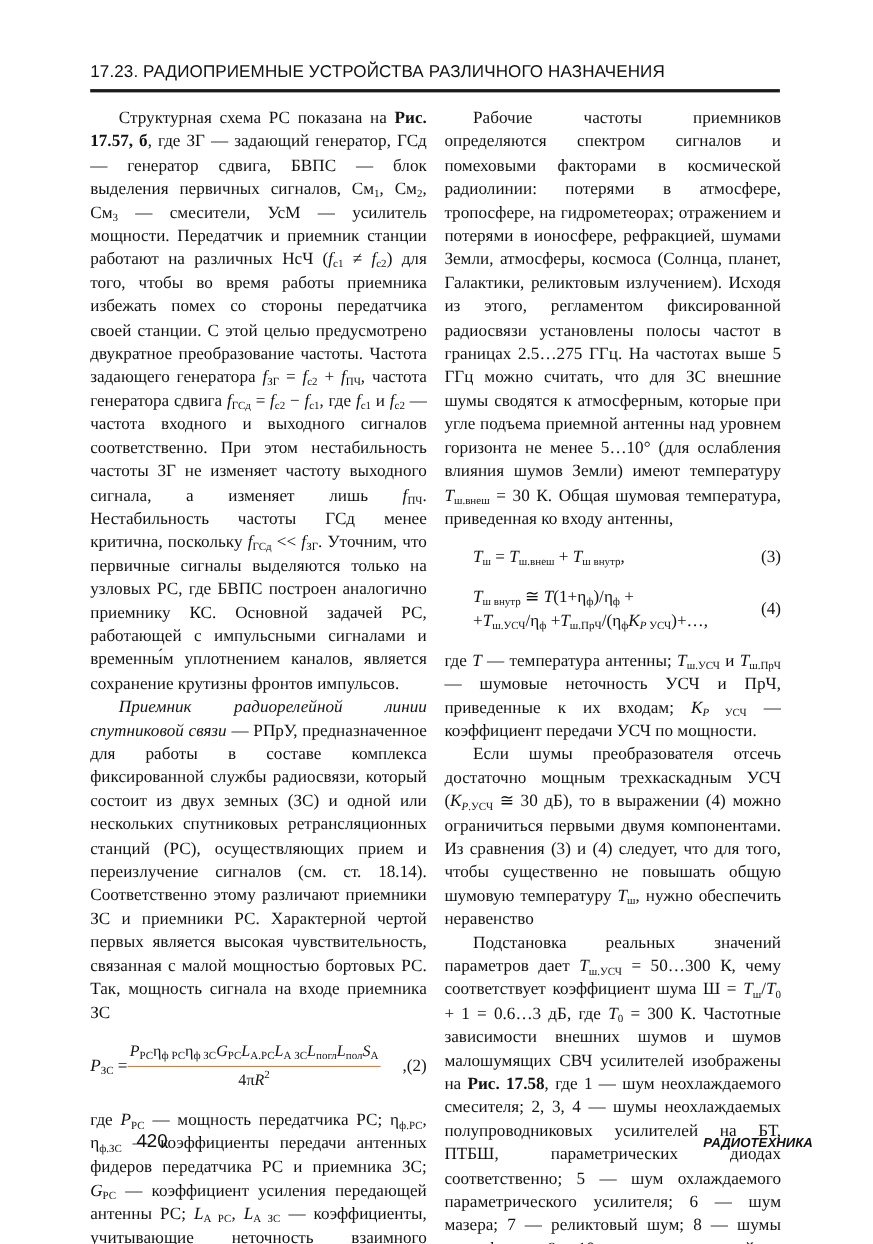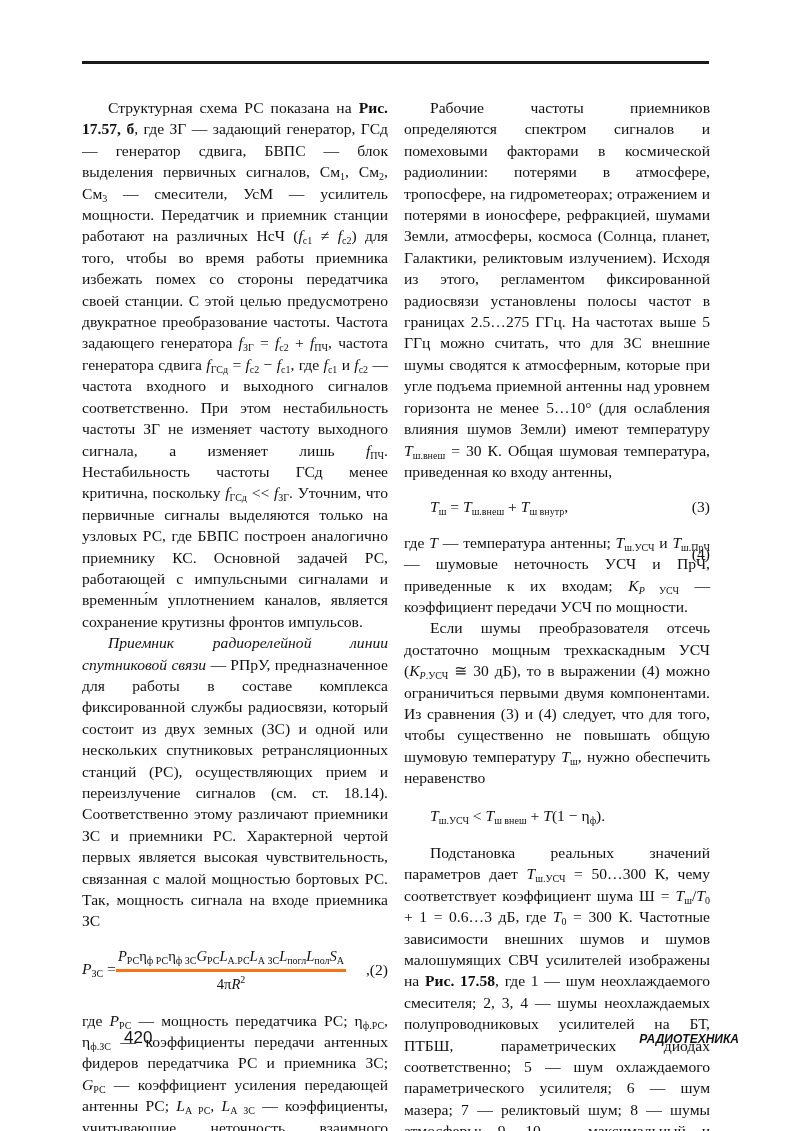--- a/index.html
+++ b/index.html
@@ -15,32 +15,33 @@
   .col-right { left: 404px; }
   p { margin: 0; text-indent: 26px; }
   p.noindent { text-indent: 0; }
   .b { font-weight: bold; }
   .i { font-style: italic; }
   sub { font-size: 10px; vertical-align: -3px; line-height: 0; }
   sup { font-size: 10px; line-height: 0; }
   .eq { position: relative; margin: 14px 0 14px 0; text-indent: 0; white-space: nowrap; }
   .eq-num { position: absolute; right: 0; }
   .frac { display: inline-block; vertical-align: middle; text-align: center; }
-  .frac .num { display: block; border-bottom: 3px solid #f97316; padding: 0 2px 2px; font-size: 14.6px; }
+  .frac .num { display: block; border-bottom: 1px solid #f97316; padding: 0 2px 2px; font-size: 14.6px; }
   .frac .den { display: block; padding-top: 2px; font-size: 14.6px; }
   .eq4 { line-height: 22px; }
   .footer { position: absolute; left: 82px; top: 1028px; width: 627px; height: 24px;
             font-family: "Liberation Sans", sans-serif; margin-left: 42px; }
   .page-number { position: absolute; left: 0; top: 0; font-size: 17px; }
   .book-title { position: absolute; right: 12px; top: 4px; font-size: 12px; font-style: italic; font-weight: bold; }
 </style>
 </head>
 <body>
 
 <div class="header">
+  <div class="header-title">17.23. РАДИОПРИЕМНЫЕ УСТРОЙСТВА РАЗЛИЧНОГО НАЗНАЧЕНИЯ</div>
   <div class="header-rule"></div>
 </div>
 
 <div class="col col-left">
   <p><span>Структурная схема РС показана на </span><span class="b">Рис. 17.57, б</span><span>, где ЗГ — задающий генератор, ГСд — генератор сдвига, БВПС — блок выделения первичных сигналов, См</span><sub>1</sub><span>, См</span><sub>2</sub><span>, См</span><sub>3</sub><span> — смесители, УсМ — усилитель мощности. Передатчик и приемник станции работают на различных НсЧ (</span><span class="i">f</span><sub>c1</sub><span> ≠ </span><span class="i">f</span><sub>c2</sub><span>) для того, чтобы во время работы приемника избежать помех со стороны передатчика своей станции. С этой целью предусмотрено двукратное преобразование частоты. Частота задающего генератора </span><span class="i">f</span><sub>ЗГ</sub><span> = </span><span class="i">f</span><sub>c2</sub><span> + </span><span class="i">f</span><sub>ПЧ</sub><span>, частота генератора сдвига </span><span class="i">f</span><sub>ГСд</sub><span> = </span><span class="i">f</span><sub>c2</sub><span> − </span><span class="i">f</span><sub>c1</sub><span>, где </span><span class="i">f</span><sub>c1</sub><span> и </span><span class="i">f</span><sub>c2</sub><span> — частота входного и выходного сигналов соответственно. При этом нестабильность частоты ЗГ не изменяет частоту выходного сигнала, а изменяет лишь </span><span class="i">f</span><sub>ПЧ</sub><span>. Нестабильность частоты ГСд менее критична, поскольку </span><span class="i">f</span><sub>ГСд</sub><span> &lt;&lt; </span><span class="i">f</span><sub>ЗГ</sub><span>. Уточним, что первичные сигналы выделяются только на узловых РС, где БВПС построен аналогично приемнику КС. Основной задачей РС, работающей с импульсными сигналами и временны́м уплотнением каналов, является сохранение крутизны фронтов импульсов.</span></p>
 
   <p><span class="i">Приемник радиорелейной линии спутниковой связи</span><span> — РПрУ, предназначенное для работы в составе комплекса фиксированной службы радиосвязи, который состоит из двух земных (ЗС) и одной или нескольких спутниковых ретрансляционных станций (РС), осуществляющих прием и переизлучение сигналов (см. ст. 18.14). Соответственно этому различают приемники ЗС и приемники РС. Характерной чертой первых является высокая чувствительность, связанная с малой мощностью бортовых РС. Так, мощность сигнала на входе приемника ЗС</span></p>
 
   <div class="eq">
     <span class="i">P</span><sub>ЗС</sub> =<span class="frac"><span class="num"><span class="i">P</span><sub>РС</sub>η<sub>ф РС</sub>η<sub>ф ЗС</sub><span class="i">G</span><sub>РС</sub><span class="i">L</span><sub>А.РС</sub><span class="i">L</span><sub>А ЗС</sub><span class="i">L</span><sub>погл</sub><span class="i">L</span><sub>пол</sub><span class="i">S</span><sub>А</sub></span><span class="den">4π<span class="i">R</span><sup>2</sup></span></span><span class="eq-num" style="top:13px">,(2)</span>
@@ -51,30 +52,29 @@
 
 <div class="col col-right">
   <p><span>Рабочие частоты приемников определяются спектром сигналов и помеховыми факторами в космической радиолинии: потерями в атмосфере, тропосфере, на гидрометеорах; отражением и потерями в ионосфере, рефракцией, шумами Земли, атмосферы, космоса (Солнца, планет, Галактики, реликтовым излучением). Исходя из этого, регламентом фиксированной радиосвязи установлены полосы частот в границах 2.5…275 ГГц. На частотах выше 5 ГГц можно считать, что для ЗС внешние шумы сводятся к атмосферным, которые при угле подъема приемной антенны над уровнем горизонта не менее 5…10° (для ослабления влияния шумов Земли) имеют температуру </span><span class="i">T</span><sub>ш.внеш</sub><span> = 30 К. Общая шумовая температура, приведенная ко входу антенны,</span></p>
 
   <div class="eq" style="padding-left:26px">
     <span class="i">T</span><sub>ш</sub> = <span class="i">T</span><sub>ш.внеш</sub> + <span class="i">T</span><sub>ш внутр</sub>,<span class="eq-num">(3)</span>
   </div>
 
 
   <div class="eq eq4" style="padding-left:26px;margin-top:6px">
+    <div><span class="i">T</span><sub>ш внутр</sub> ≅ <span class="i">T</span>(1+η<sub>ф</sub>)/η<sub>ф</sub> +</div>
+    <div>+<span class="i">T</span><sub>ш.УСЧ</sub>/η<sub>ф</sub> +<span class="i">T</span><sub>ш.ПрЧ</sub>/(η<sub>ф</sub><span class="i">K</span><sub><span class="i">P</span> УСЧ</sub>)+…,</div>
     <span class="eq-num" style="top:11px">(4)</span>
   </div>
 
   <p class="noindent"><span>где </span><span class="i">T</span><span> — температура антенны; </span><span class="i">T</span><sub>ш.УСЧ</sub><span> и </span><span class="i">T</span><sub>ш.ПрЧ</sub><span> — шумовые неточность УСЧ и ПрЧ, приведенные к их входам; </span><span class="i">K</span><sub><span class="i">P</span> УСЧ</sub><span> — коэффициент передачи УСЧ по мощности.</span></p>
 
   <p><span>Если шумы преобразователя отсечь достаточно мощным трехкаскадным УСЧ (</span><span class="i">K</span><sub><span class="i">P</span>.УСЧ</sub><span> ≅ 30 дБ), то в выражении (4) можно ограничиться первыми двумя компонентами. Из сравнения (3) и (4) следует, что для того, чтобы существенно не повышать общую шумовую температуру </span><span class="i">T</span><sub>ш</sub><span>, нужно обеспечить неравенство</span></p>
 
-  <div class="eq" style="padding-left:26px;margin:16px 0 16px">
-    <span class="i">T</span><sub>ш.УСЧ</sub> &lt; <span class="i">T</span><sub>ш внеш</sub> + <span class="i">T</span>(1 − η<sub>ф</sub>).
-  </div>
 
   <p><span>Подстановка реальных значений параметров дает </span><span class="i">T</span><sub>ш.УСЧ</sub><span> = 50…300 К, чему соответствует коэффициент шума Ш = </span><span class="i">T</span><sub>ш</sub>/<span class="i">T</span><sub>0</sub><span> + 1 = 0.6…3 дБ, где </span><span class="i">T</span><sub>0</sub><span> = 300 К. Частотные зависимости внешних шумов и шумов малошумящих СВЧ усилителей изображены на </span><span class="b">Рис. 17.58</span><span>, где 1 — шум неохлаждаемого смесителя; 2, 3, 4 — шумы неохлаждаемых полупроводниковых усилителей на БТ, ПТБШ, параметрических диодах соответственно; 5 — шум охлаждаемого параметрического усилителя; 6 — шум мазера; 7 — реликтовый шум; 8 — шумы атмосферы; 9, 10 — максимальный и минимальный космические шумы. Как следует из </span></p>
 </div>
 
 <div class="footer">
   <span class="page-number">420</span>
   <span class="book-title">РАДИОТЕХНИКА</span>
 </div>
 
 </body></html>

